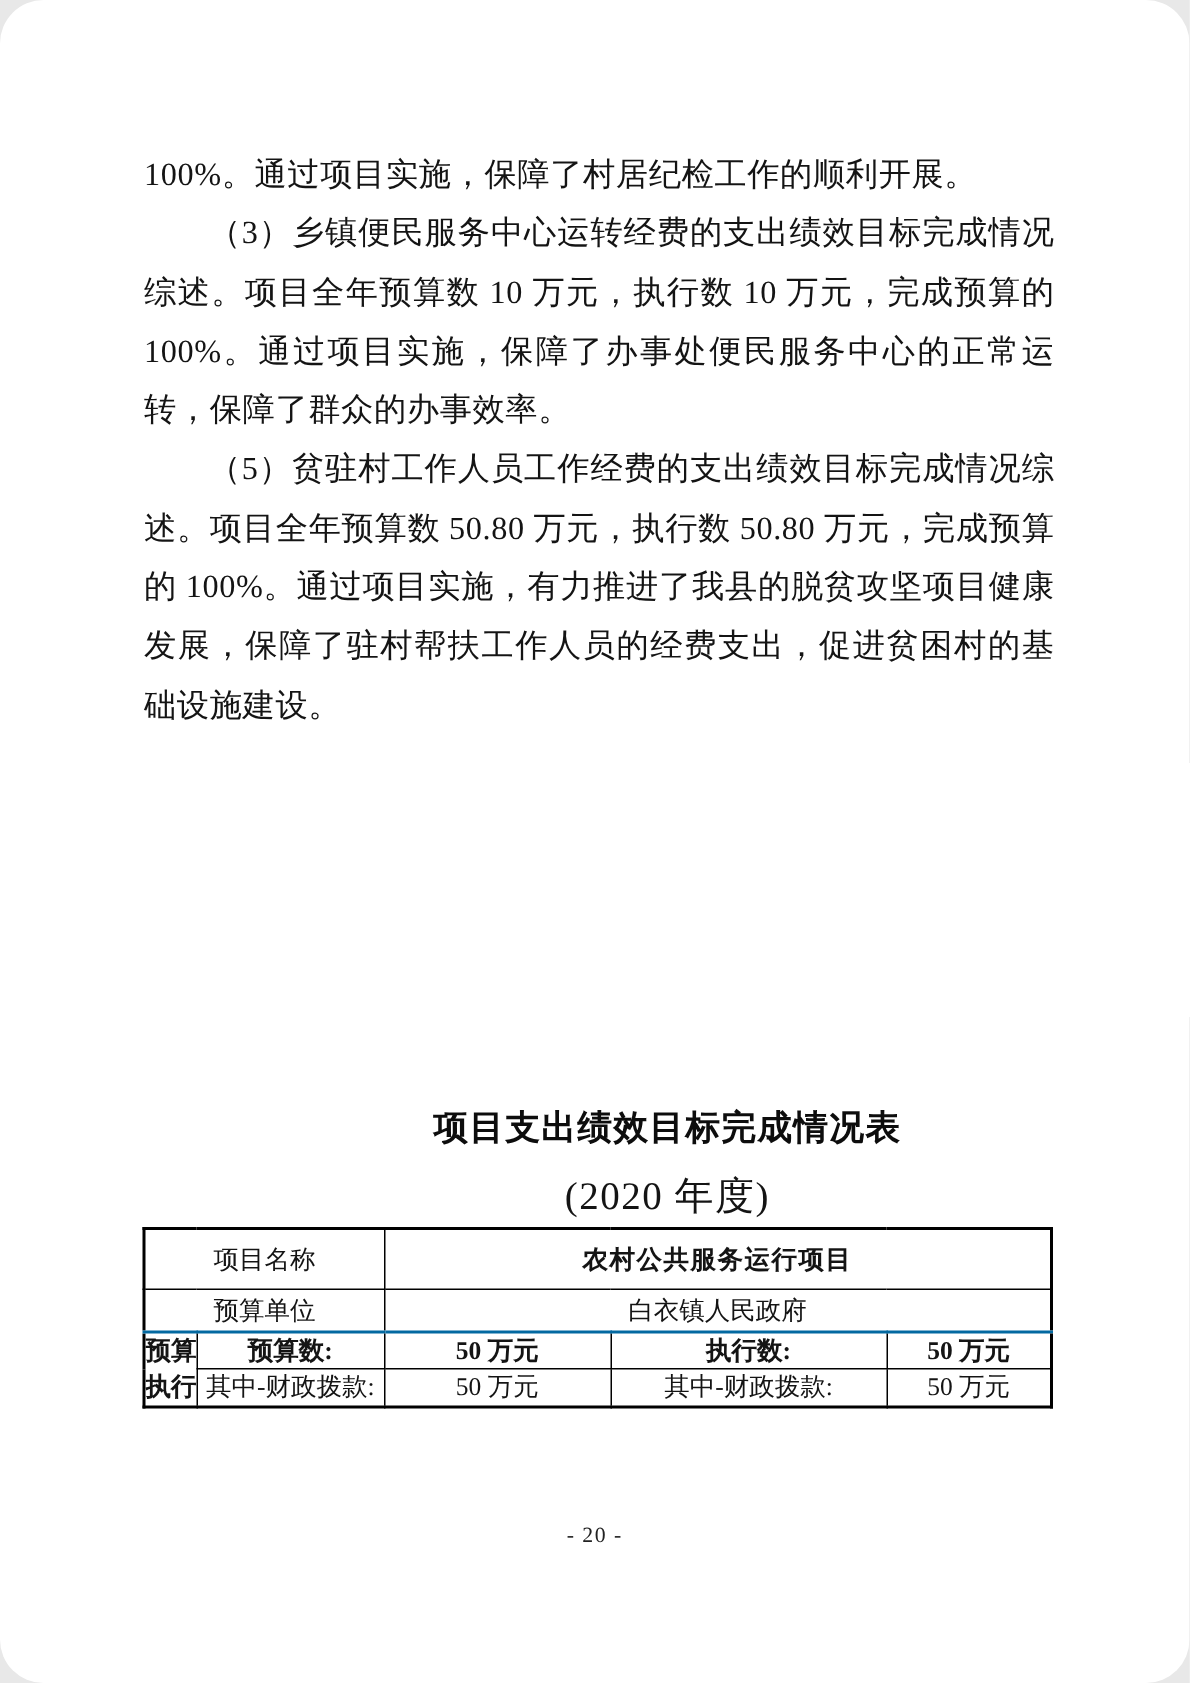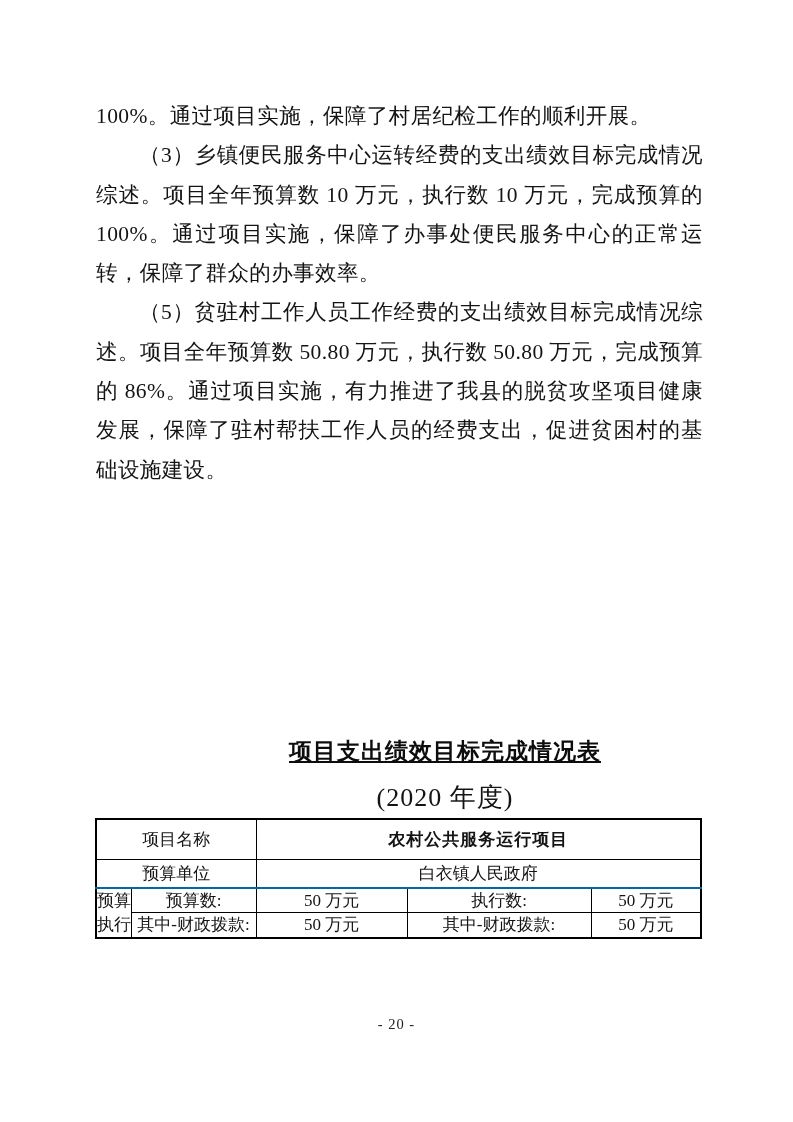--- a/index.html
+++ b/index.html
@@ -6,20 +6,21 @@
   html, body { background: #e8e8e8; }
   .page {
     position: relative;
     width: 793px;
     height: 1122px;
     margin: 0 auto;
     background: #ffffff;
     color: #141414;
     font-family: "Liberation Serif", "DejaVu Serif", serif;
     overflow: hidden;
+    border-radius: 29px;
   }
   .body-text {
     position: absolute;
     left: 96px;
     top: 97px;
     width: 607px;
     font-size: 21.5px;
     line-height: 39.3px;
     text-align: justify;
     letter-spacing: 0.4px;
@@ -30,21 +31,20 @@
     position: absolute;
     top: 736px;
     left: 96px;
     width: 698px;
     text-align: center;
     font-family: "Liberation Sans", "DejaVu Sans", sans-serif;
     font-weight: bold;
     font-size: 23px;
     letter-spacing: 1px;
     color: #0d0d0d;
-    text-decoration: underline;
   }
   .doc-subtitle {
     position: absolute;
     top: 780px;
     left: 96px;
     width: 698px;
     text-align: center;
     font-size: 26px;
     letter-spacing: 1px;
   }
@@ -61,21 +61,21 @@
     border: 1px solid #000;
     text-align: center;
     vertical-align: middle;
     padding: 0;
     font-size: 17px;
     overflow: hidden;
     white-space: nowrap;
   }
   tr.row-project td { height: 40px; }
   tr.row-unit td { height: 29px; }
-  tr.row-exec1 td { height: 24px; }
+  tr.row-exec1 td { height: 24px; font-weight: bold; }
   tr.row-exec2 td { height: 23px; margin-top: 10px; }
   td.label-cell { font-size: 18px; }
   td.project-value {
     font-size: 22px;
     font-weight: bold;
     letter-spacing: 1px;
   }
   td.unit-value { font-size: 18px; }
   tr.row-unit td { border-bottom: 2px solid #0369a1; }
   td.side-label {
@@ -96,21 +96,21 @@
   }
 </style>
 </head>
 <body>
 
 <div class="page">
 
   <div class="body-text">
     <p>100%。通过项目实施，保障了村居纪检工作的顺利开展。</p>
     <p class="indent">（3）乡镇便民服务中心运转经费的支出绩效目标完成情况综述。项目全年预算数 10 万元，执行数 10 万元，完成预算的 100%。通过项目实施，保障了办事处便民服务中心的正常运转，保障了群众的办事效率。</p>
-    <p class="indent">（5）贫驻村工作人员工作经费的支出绩效目标完成情况综述。项目全年预算数 50.80 万元，执行数 50.80 万元，完成预算的 86%。通过项目实施，有力推进了我县的脱贫攻坚项目健康发展，保障了驻村帮扶工作人员的经费支出，促进贫困村的基础设施建设。</p>
+    <p class="indent">（5）贫驻村工作人员工作经费的支出绩效目标完成情况综述。项目全年预算数 50.80 万元，执行数 50.80 万元，完成预算的 100%。通过项目实施，有力推进了我县的脱贫攻坚项目健康发展，保障了驻村帮扶工作人员的经费支出，促进贫困村的基础设施建设。</p>
   </div>
 
   <div class="doc-title">项目支出绩效目标完成情况表</div>
   <div class="doc-subtitle">(2020 年度)</div>
 
   <table class="perf-table">
     <colgroup>
       <col style="width:35px">
       <col style="width:125px">
       <col style="width:151px">

